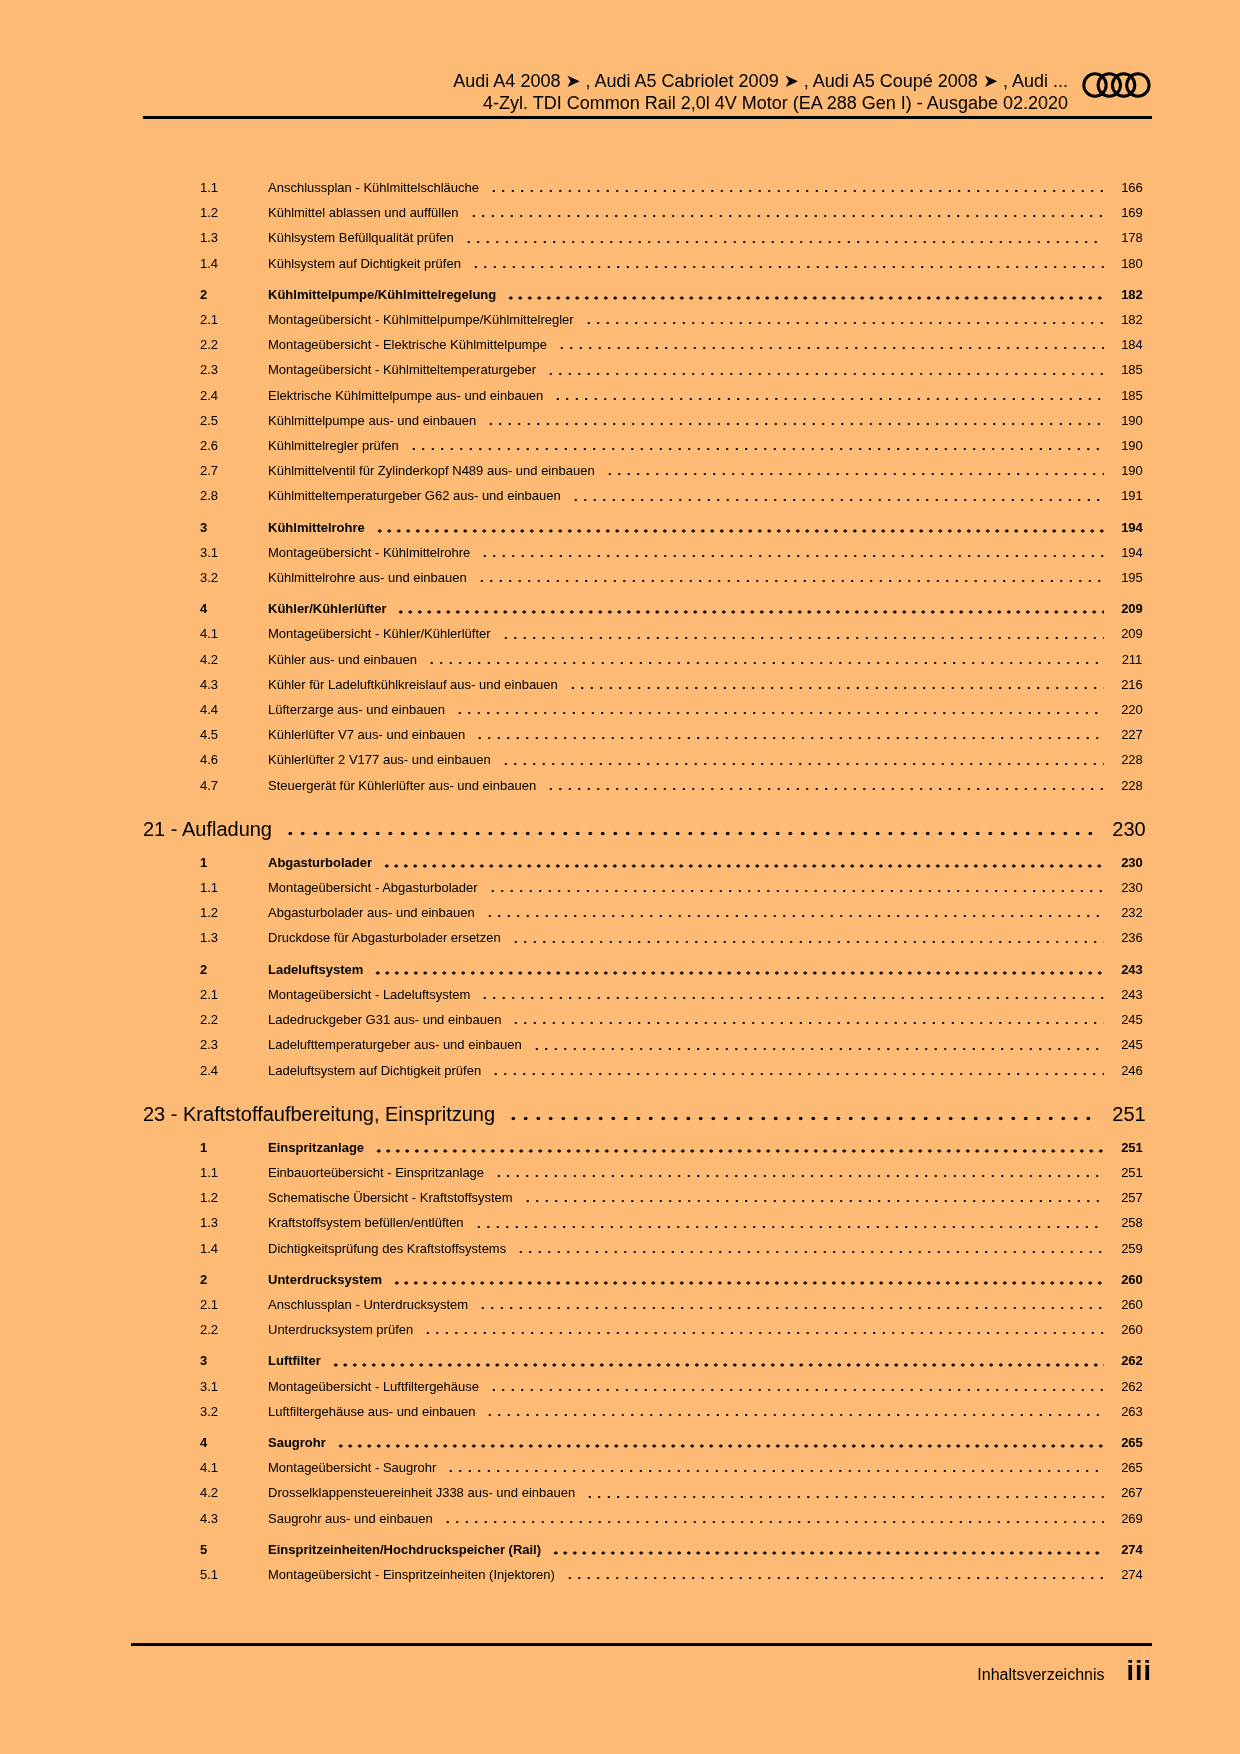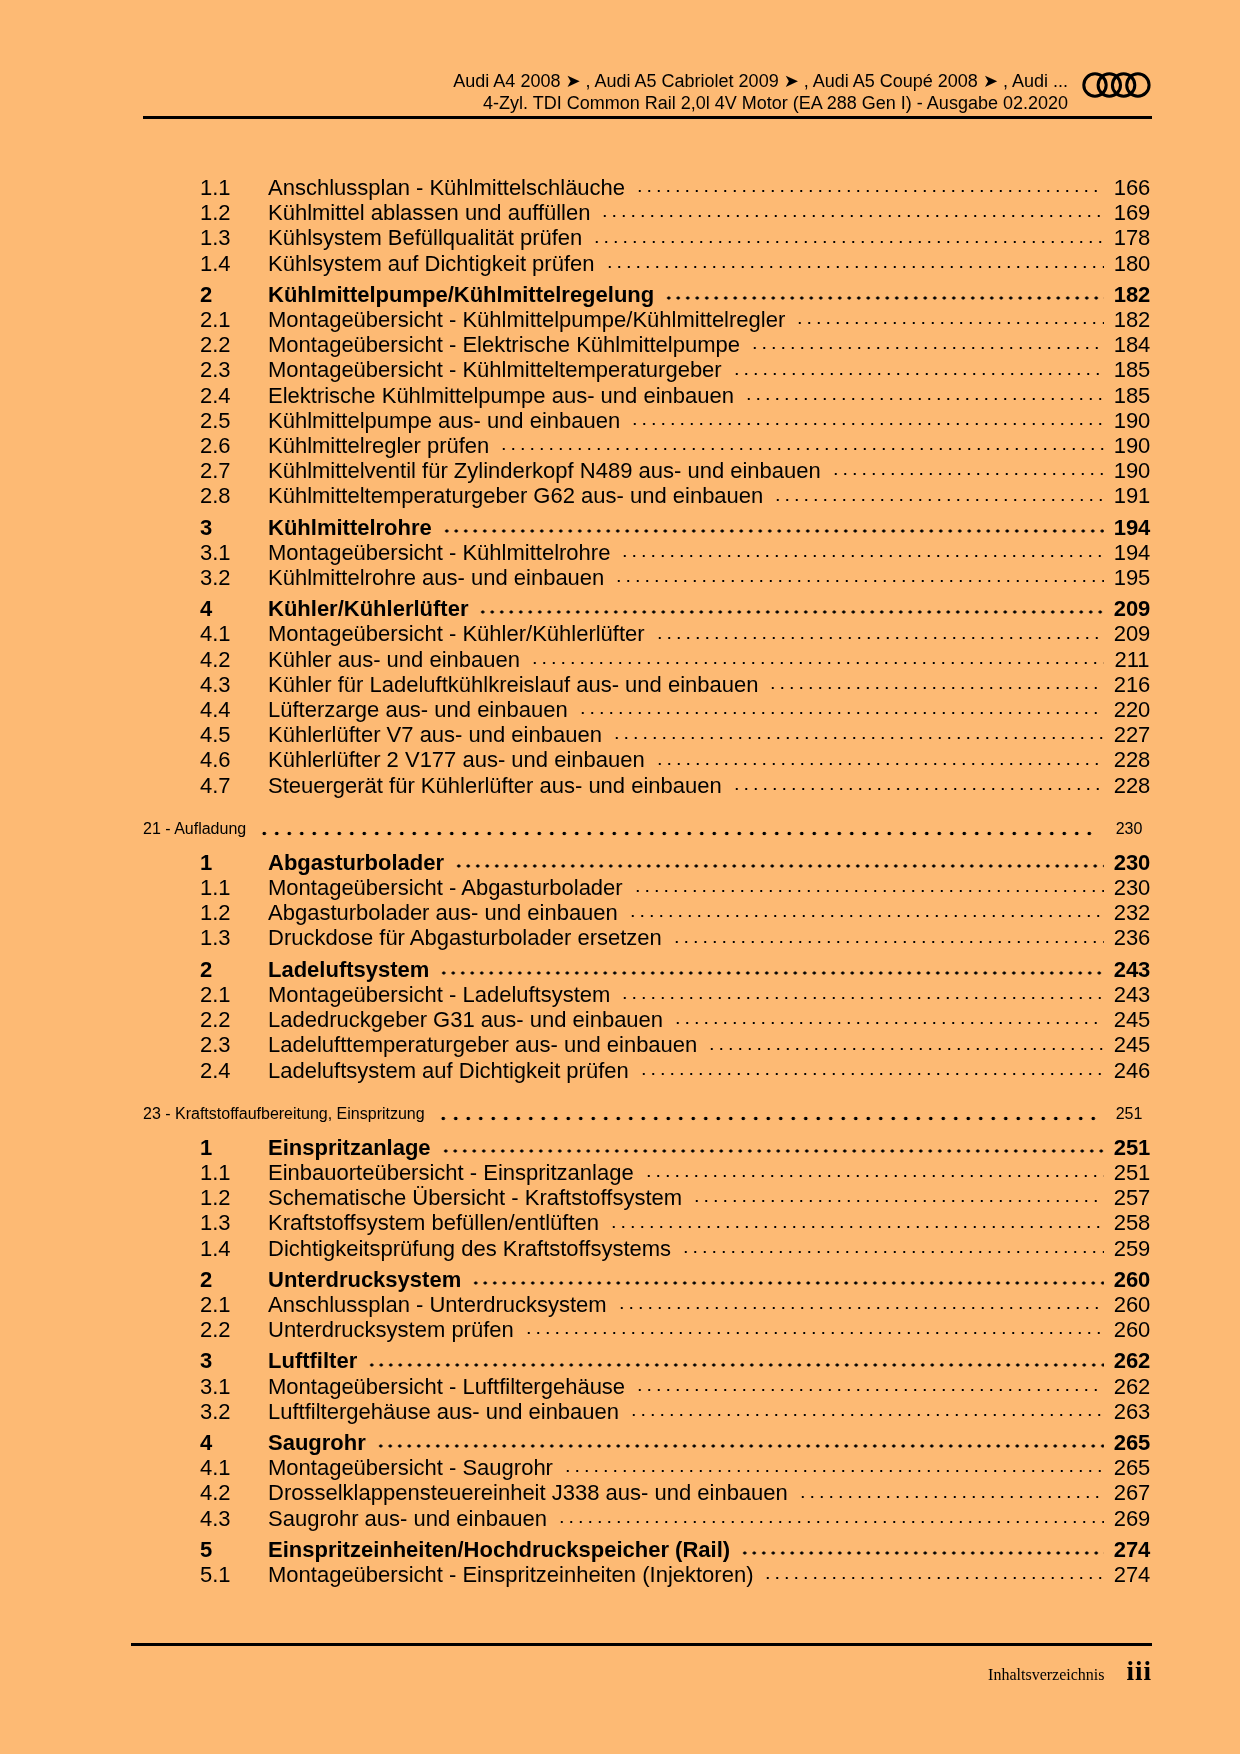--- a/index.html
+++ b/index.html
@@ -12,46 +12,46 @@
   .page { position: relative; width: 1240px; height: 1754px; overflow: hidden; background: #fdba74; }
 
   
   .header { position: relative; margin: 0 88px 0 143px; padding-top: 70px; }
   .header-text { text-align: right; padding-right: 84px; font-size: 18px; line-height: 22px; white-space: nowrap; }
   .audi-rings { position: absolute; right: 0; top: 70px; width: 70px; height: 30px; }
   .header-rule { height: 3px; background: #000; margin-top: 2px; }
 
   
   .toc { margin: 0 88px 0 143px; padding-top: 56px; }
-  .row { display: flex; align-items: baseline; font-size: 22px; line-height: 25.2px; }
+  .row { display: flex; align-items: baseline; font-size: 13px; line-height: 25.2px; }
   .row .num { flex: none; width: 68px; margin-left: 57px; }
   .row .title { flex: none; white-space: nowrap; }
   .row .leader {
     flex: 1 1 auto; align-self: stretch; margin: 0 8px 0 10px; min-width: 20px;
     background-image: radial-gradient(circle, #000 1.15px, rgba(0,0,0,0) 1.5px);
     background-size: 9.5px 4px; background-repeat: repeat-x;
     background-position: left bottom 7px;
   }
   .row .pagenum { flex: none; min-width: 40px; text-align: center; }
 
   .row.section { font-weight: bold; margin-top: 6px; }
   .row.section .leader {
     background-image: radial-gradient(circle, #000 1.4px, rgba(0,0,0,0) 1.75px);
   }
 
-  .row.chapter { font-size: 16px; line-height: 30px; margin-top: 16px; margin-bottom: 6px; }
+  .row.chapter { font-size: 20px; line-height: 30px; margin-top: 16px; margin-bottom: 6px; }
   .row.chapter .leader {
     background-image: radial-gradient(circle, #000 1.7px, rgba(0,0,0,0) 2.05px);
     background-size: 12.5px 5px; background-position: left bottom 8px;
     margin-left: 12px;
   }
   .row.chapter .pagenum { min-width: 46px; }
 
   
-  .footer { position: absolute; left: 131px; right: 88px; top: 1643px; font-family: Liberation Serif, serif; }
+  .footer { position: absolute; left: 131px; right: 88px; top: 1643px; }
   .footer-rule { height: 3px; background: #000; }
   .footer-line { display: flex; justify-content: flex-end; align-items: baseline; gap: 22px; margin-top: 10px; }
   .footer-label { font-size: 16px; }
   .footer-page { font-size: 27px; font-weight: bold; letter-spacing: 1px; }
 </style>
 </head>
 <body>
 
 <div class="page">
 

